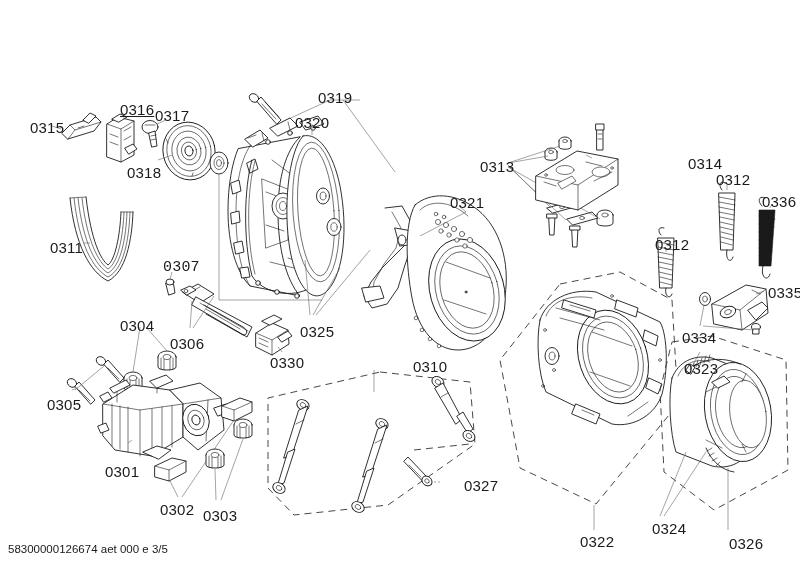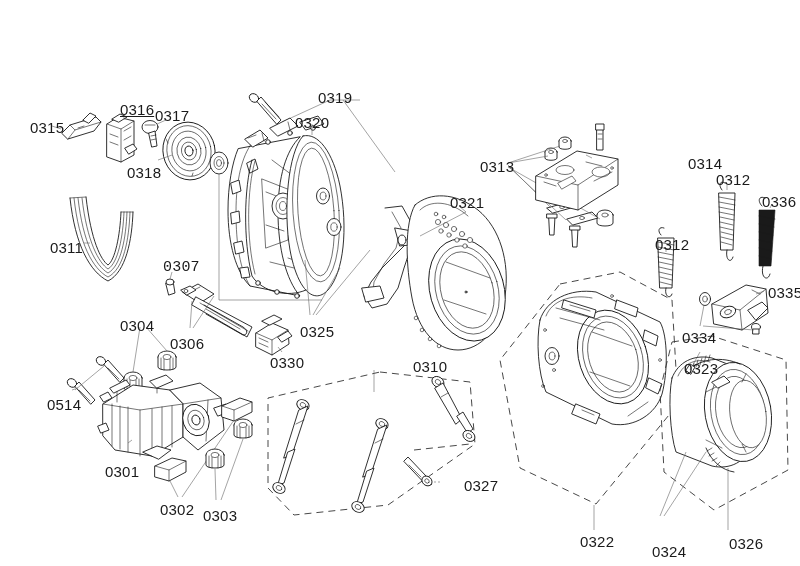--- a/index.html
+++ b/index.html
@@ -627,35 +627,36 @@
   <div class="lbl" style="left:30px;  top:120px;">0315</div>
   <div class="lbl" style="left:120px; top:102px;text-decoration:underline;">0316</div>
   <div class="lbl" style="left:155px; top:108px;">0317</div>
   <div class="lbl" style="left:127px; top:165px;">0318</div>
   <div class="lbl" style="left:318px; top:90px;">0319</div>
   <div class="lbl" style="left:295px; top:115px;">0320</div>
   <div class="lbl" style="left:50px;  top:240px;">0311</div>
   <div class="lbl" style="left:163px; top:260px;font-family:Liberation Mono, monospace;">0307</div>
   <div class="lbl" style="left:120px; top:318px;">0304</div>
   <div class="lbl" style="left:170px; top:336px;">0306</div>
-  <div class="lbl" style="left:47px;  top:397px;">0514</div>
+  <div class="lbl" style="left:47px;  top:397px;">0305</div>
   <div class="lbl" style="left:105px; top:437px;margin-top:27px;">0301</div>
   <div class="lbl" style="left:160px; top:502px;">0302</div>
   <div class="lbl" style="left:203px; top:508px;">0303</div>
   <div class="lbl" style="left:270px; top:355px;">0330</div>
   <div class="lbl" style="left:300px; top:324px;">0325</div>
   <div class="lbl" style="left:366px; top:359px;padding-left:47px;">0310</div>
   <div class="lbl" style="left:464px; top:478px;">0327</div>
   <div class="lbl" style="left:450px; top:195px;">0321</div>
   <div class="lbl" style="left:480px; top:159px;">0313</div>
   <div class="lbl" style="left:652px; top:156px;margin-left:36px;">0314</div>
   <div class="lbl" style="left:655px; top:237px;">0312</div>
   <div class="lbl" style="left:716px; top:172px;">0312</div>
   <div class="lbl" style="left:762px; top:194px;">0336</div>
   <div class="lbl" style="left:768px; top:285px;">0335</div>
   <div class="lbl" style="left:682px; top:330px;">0334</div>
   <div class="lbl" style="left:580px; top:534px;">0322</div>
   <div class="lbl" style="left:684px; top:361px;">0323</div>
-  <div class="lbl" style="left:652px; top:544px;">0324</div>
+  <div class="lbl" style="left:652px; top:521px;">0324</div>
   <div class="lbl" style="left:717px; top:536px;padding-left:12px;">0326</div>
 
+  <div id="footer-text">58300000126674 aet 000 e 3/5</div>
 
 </div>
 
 </body></html>

